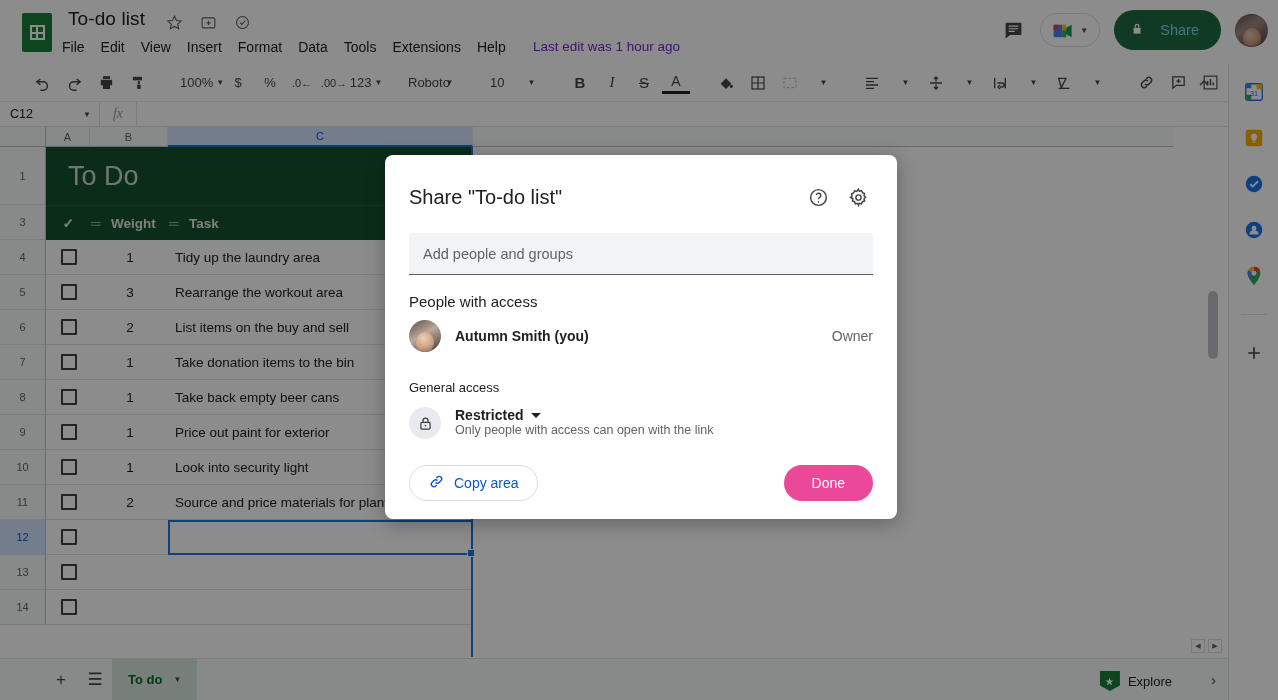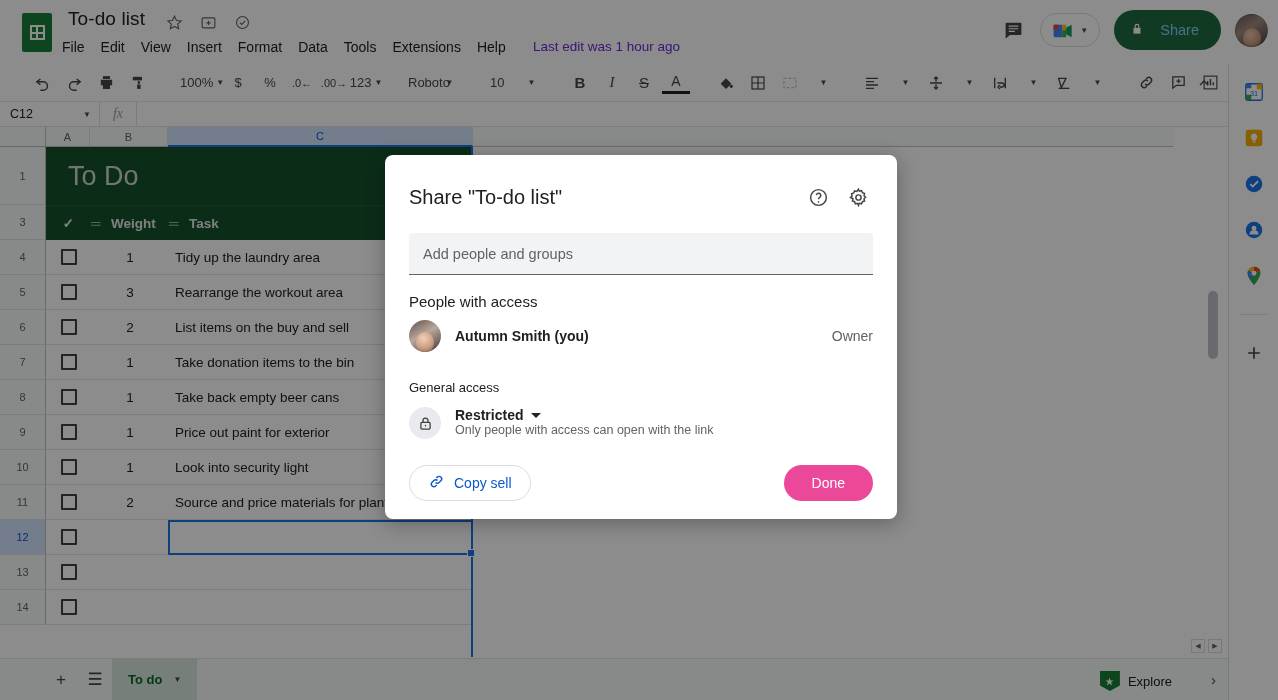--- a/index.html
+++ b/index.html
@@ -765,19 +765,19 @@
     </div>
 
     <div class="dlg-foot">
       <button class="copylink">
         <span>
           <svg width="17" height="17" viewBox="0 0 24 24" stroke="#0b57d0" stroke-width="2" fill="none">
             <path d="M10.5 13.5a3.6 3.6 0 005.1 0l2.6-2.6a3.6 3.6 0 00-5.1-5.1l-1.3 1.3"></path>
             <path d="M13.5 10.5a3.6 3.6 0 00-5.1 0l-2.6 2.6a3.6 3.6 0 005.1 5.1l1.3-1.3"></path>
           </svg>
         </span>
-        <span>Copy sell</span>
+        <span>Copy area</span>
       </button>
       <button class="done-btn">Done</button>
     </div>
   </div>
 
 </div>
 
 </body></html>

